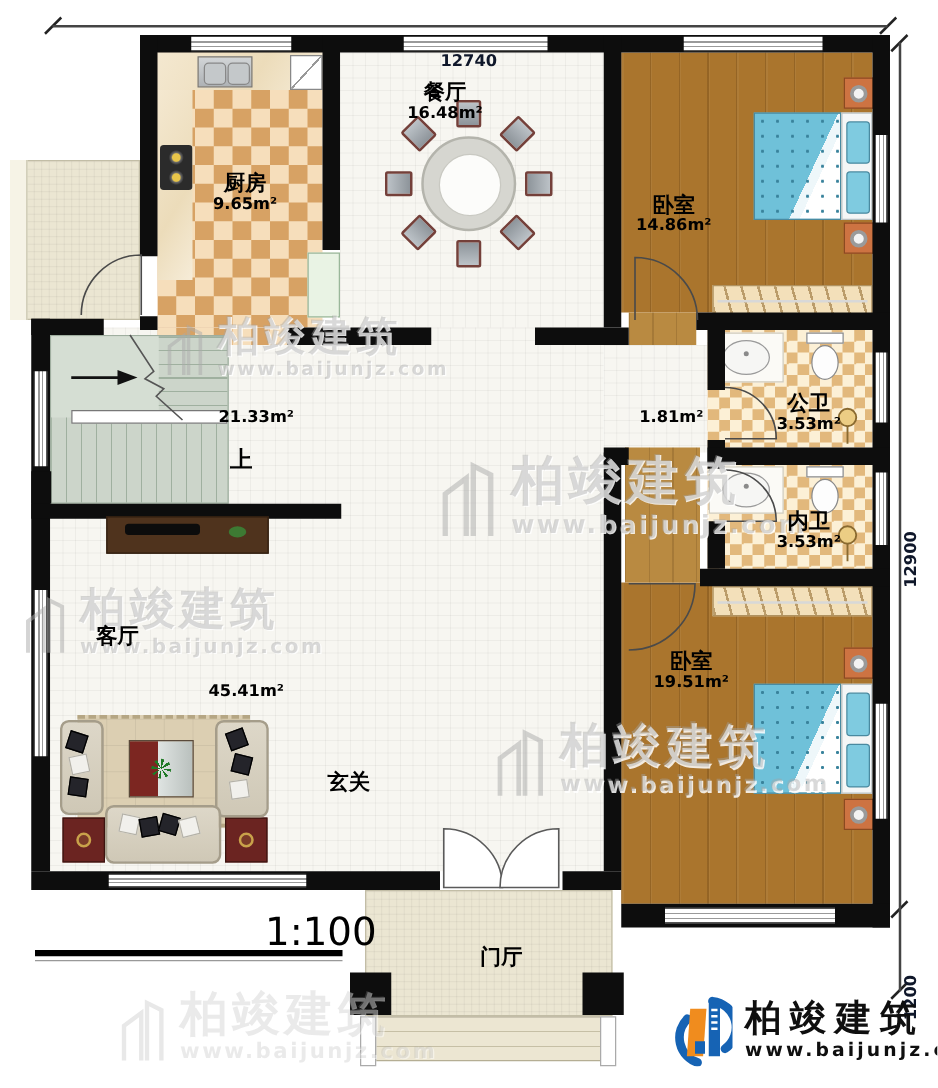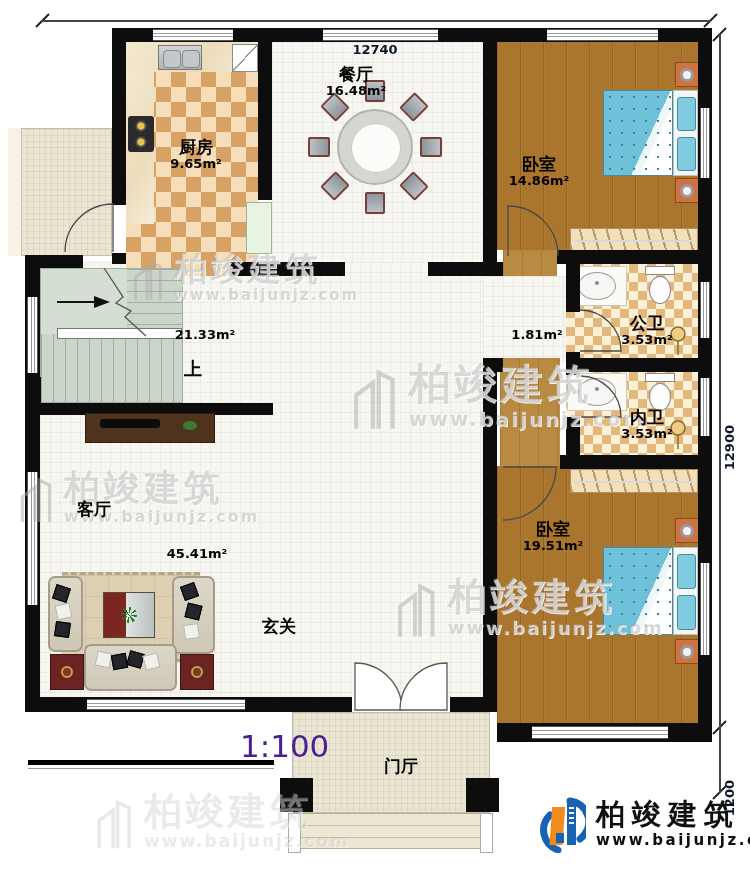--- a/index.html
+++ b/index.html
@@ -61,21 +61,21 @@
   .pillow-w{position:absolute;width:13px;height:13px;background:#f1f0ec;border:1px solid #b5b2a8;z-index:12;}
   .chair{position:absolute;width:20px;height:22px;background:linear-gradient(#bcc2c7,#8d949a);
     border:2px solid #74403a;border-radius:2px;box-sizing:border-box;z-index:11;}
   
   .wm{position:absolute;z-index:45;display:flex;align-items:center;gap:8px;pointer-events:none;
       color:rgba(165,165,165,.42);text-shadow:1px 1px 0 rgba(255,255,255,.85);}
   .wm-brand{font-weight:bold;letter-spacing:4px;line-height:1;}
   .wm-url{font-weight:bold;letter-spacing:2px;line-height:1.4;}
   
   .tb-title{position:absolute;left:28px;top:716px;font-size:46px;font-weight:bold;color:#000;letter-spacing:2px;z-index:60;}
-  .tb-scale{position:absolute;left:212px;top:728px;font-size:31px;color:#4c1d95;z-index:60;margin-left:28px;}
+  .tb-scale{position:absolute;left:212px;top:728px;font-size:31px;color:#000000;z-index:60;}
   .tb-rule{position:absolute;left:28px;top:760px;width:246px;height:5px;background:#000;z-index:60;}
   .tb-rule2{position:absolute;left:28px;top:768px;width:246px;height:1px;background:#999;z-index:60;}
   .tb-row{position:absolute;left:28px;font-size:19px;font-weight:bold;color:#000;z-index:60;white-space:nowrap;}
   
   .logo{position:absolute;left:536px;top:795px;display:flex;align-items:center;gap:10px;z-index:60;}
   .logo-brand{font-size:29px;font-weight:bold;color:#0f0f0f;letter-spacing:7px;line-height:1.1;}
   .logo-url{font-size:15px;font-weight:bold;color:#0f0f0f;letter-spacing:2.5px;}
   svg.overlay{position:absolute;left:0;top:0;z-index:40;pointer-events:none;}
 </style>
 </head>

